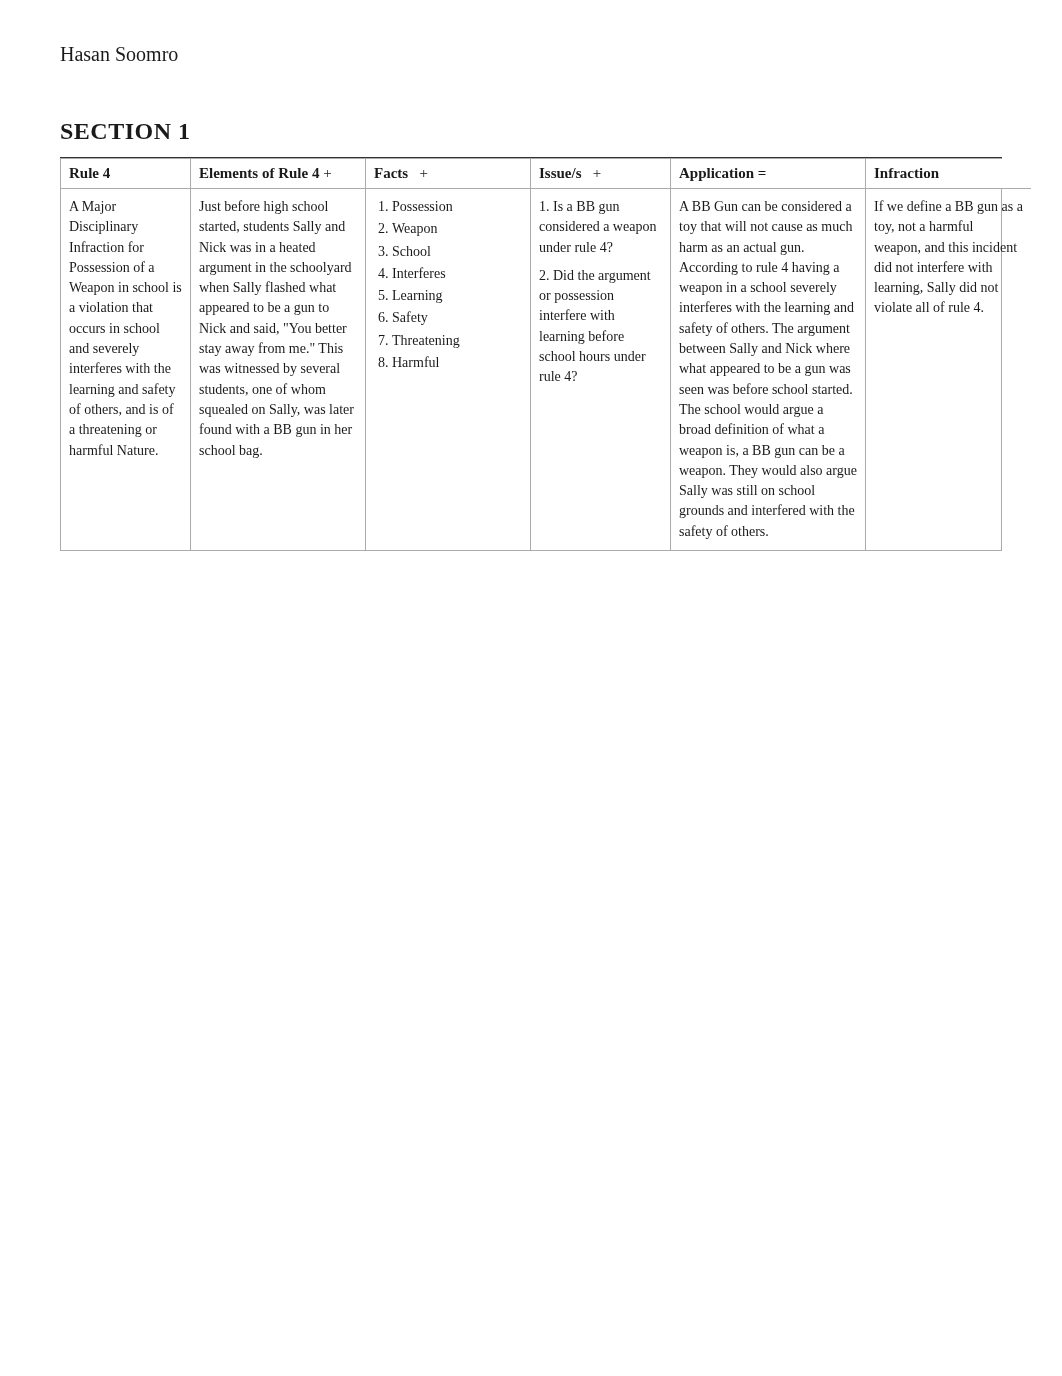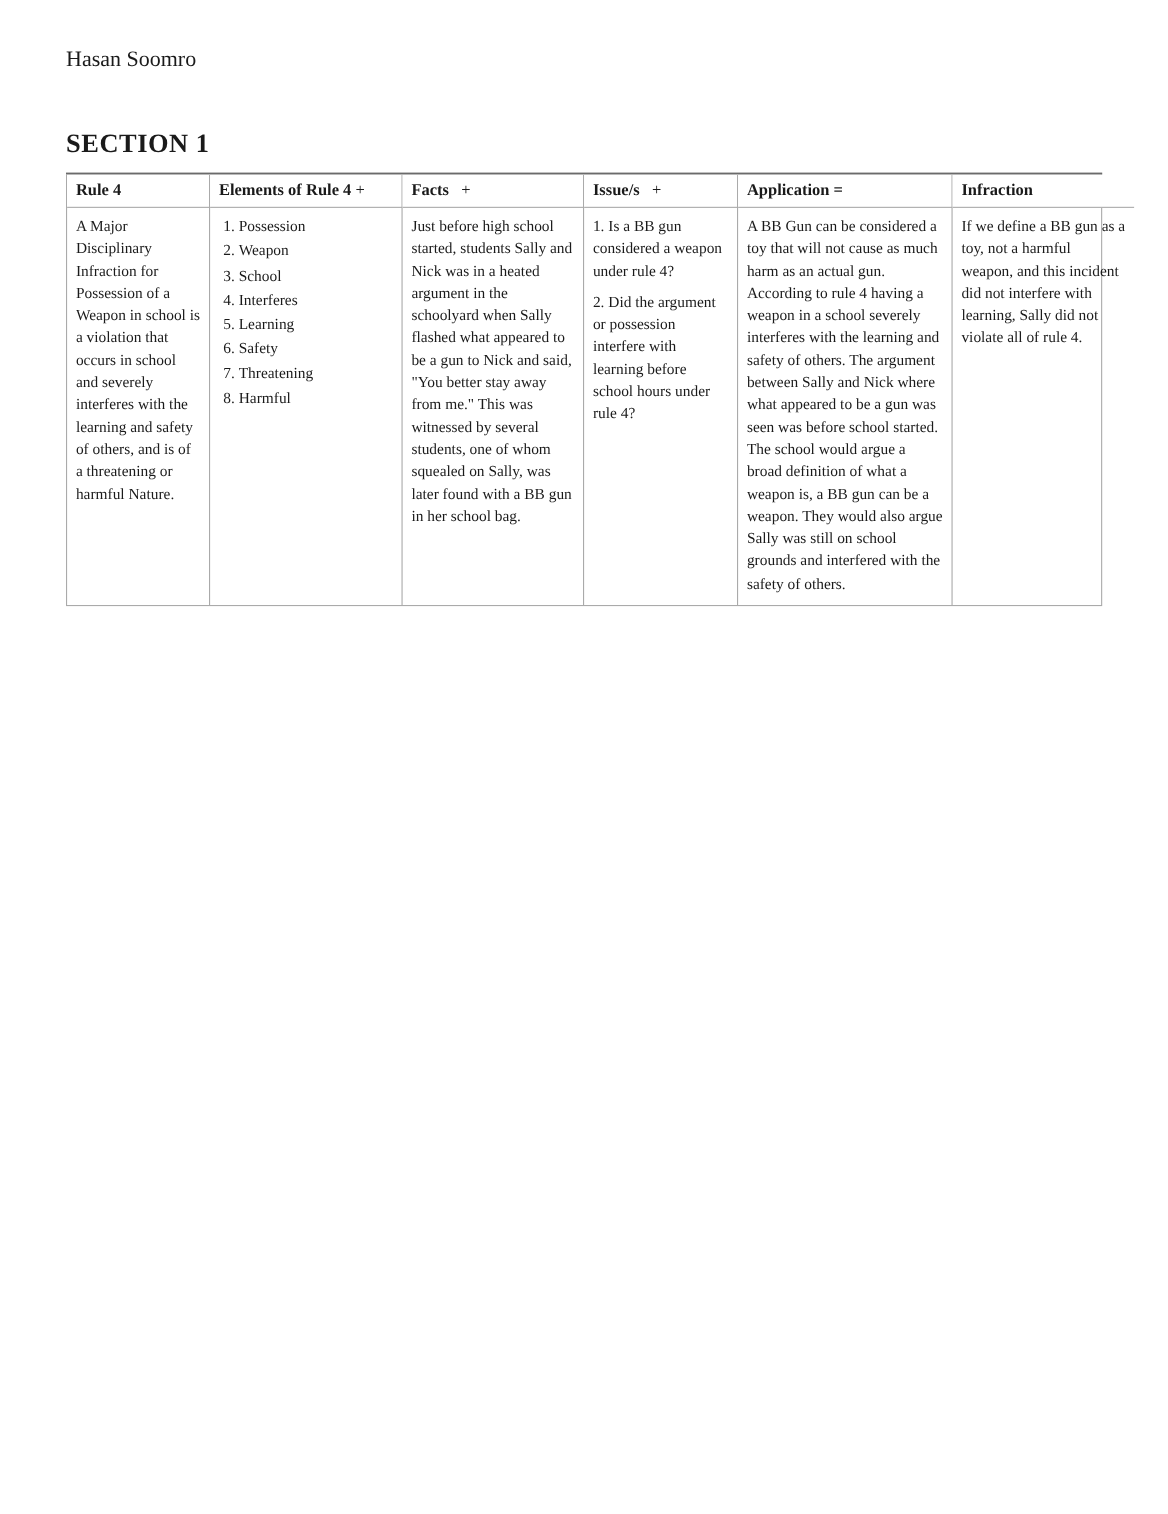--- a/index.html
+++ b/index.html
@@ -119,34 +119,34 @@
     <div class="col-header">Infraction</div>
   </div>
 
   <div class="table-grid">
 
     <div class="col-cell">
       A Major Disciplinary Infraction for Possession of a Weapon in school is a violation that occurs in school and severely interferes with the learning and safety of others, and is of a threatening or harmful Nature.
     </div>
 
     <div class="col-cell">
+      Just before high school started, students Sally and Nick was in a heated argument in the schoolyard when Sally flashed what appeared to be a gun to Nick and said, "You better stay away from me." This was witnessed by several students, one of whom squealed on Sally, was later found with a BB gun in her school bag.
+    </div>
+
+    <div class="col-cell">
       <ol>
         <li>Possession</li>
         <li>Weapon</li>
         <li>School</li>
         <li>Interferes</li>
         <li>Learning</li>
         <li>Safety</li>
         <li>Threatening</li>
         <li>Harmful</li>
       </ol>
-    </div>
-
-    <div class="col-cell">
-      Just before high school started, students Sally and Nick was in a heated argument in the schoolyard when Sally flashed what appeared to be a gun to Nick and said, "You better stay away from me." This was witnessed by several students, one of whom squealed on Sally, was later found with a BB gun in her school bag.
     </div>
 
     <div class="col-cell">
       <p>1. Is a BB gun considered a weapon under rule 4?</p>
       <p>2. Did the argument or possession interfere with learning before school hours under rule 4?</p>
     </div>
 
     <div class="col-cell">
       A BB Gun can be considered a toy that will not cause as much harm as an actual gun. According to rule 4 having a weapon in a school severely interferes with the learning and safety of others. The argument between Sally and Nick where what appeared to be a gun was seen was before school started. The school would argue a broad definition of what a weapon is, a BB gun can be a weapon. They would also argue Sally was still on school grounds and interfered with the safety of others.
     </div>

